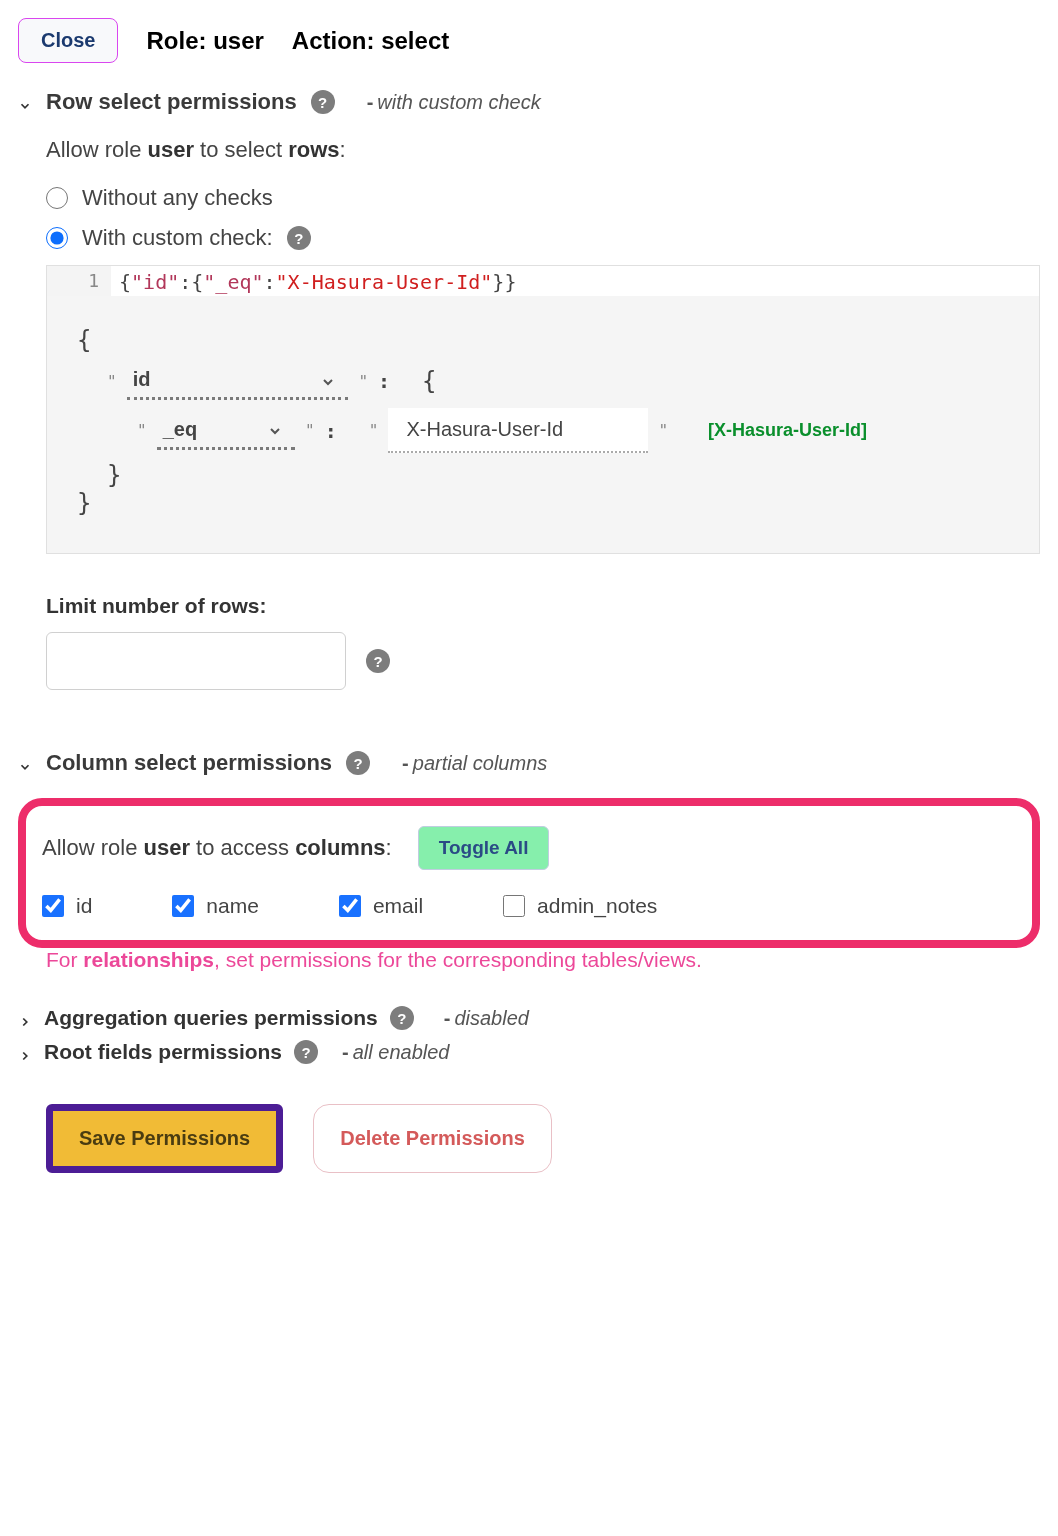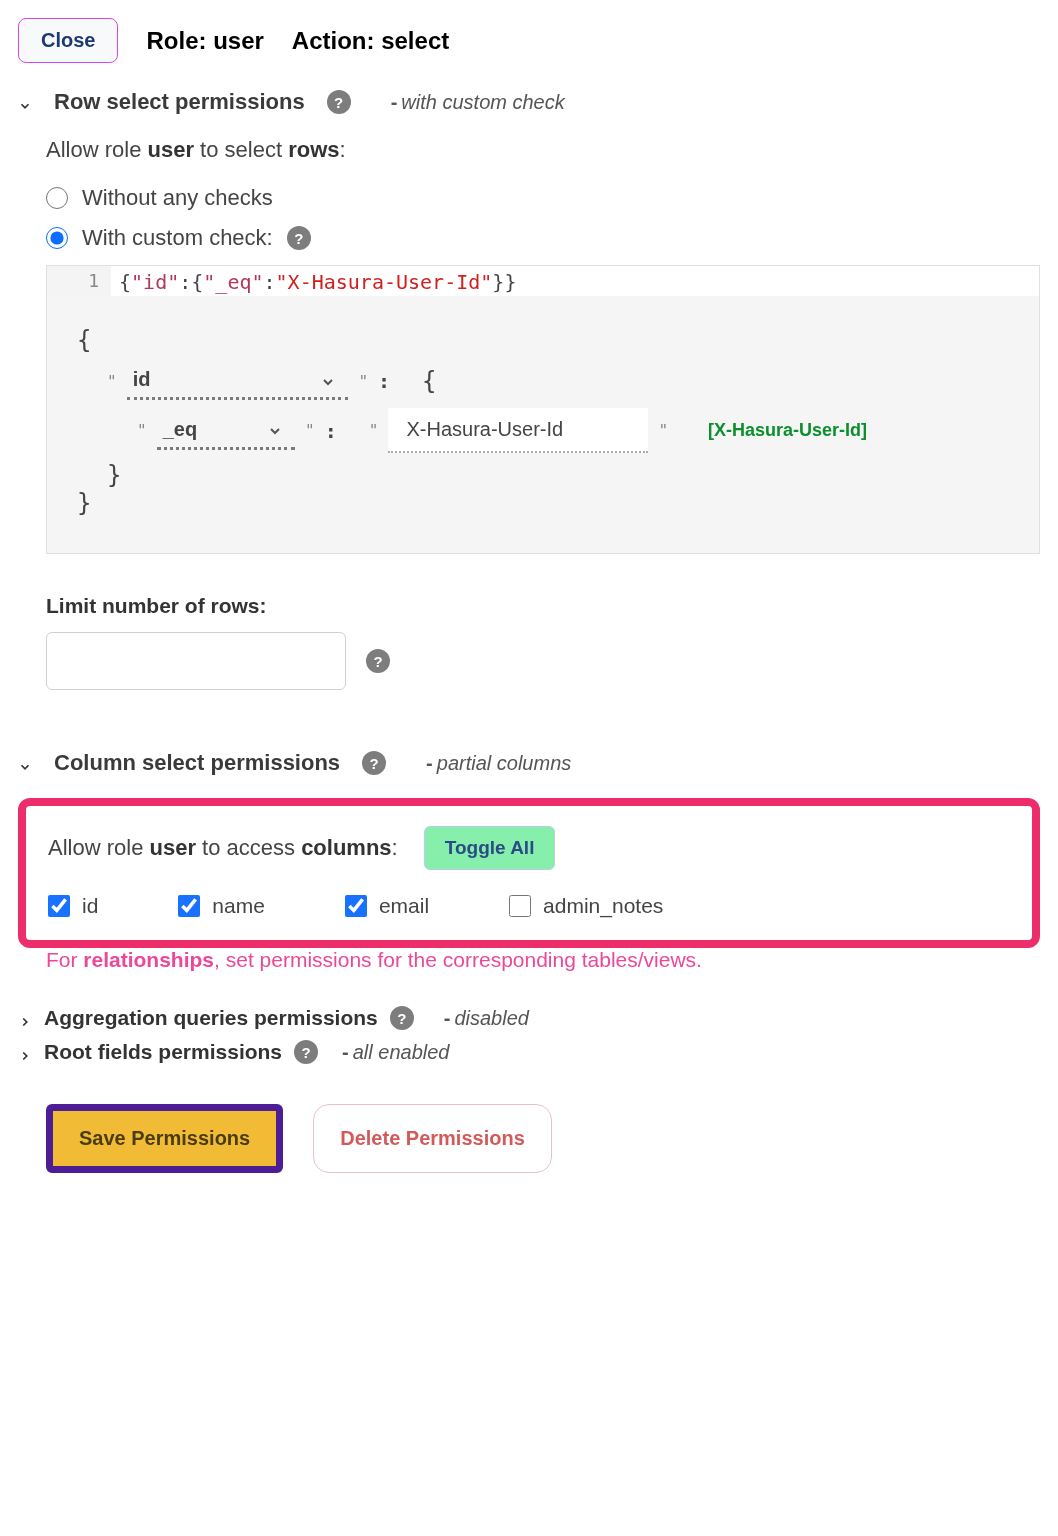--- a/index.html
+++ b/index.html
@@ -16,21 +16,21 @@
     background: #f8f9fb;
     border: 1px solid #d946ef;
     border-radius: 8px;
     padding: 10px 22px;
     color: #1b3a6f;
     font-weight: 600;
     font-size: 20px;
     cursor: pointer;
   }
   .header-label { font-size: 24px; font-weight: 700; color: #000000; }
-  .section-row { display: flex; align-items: center; gap: 22px; margin-left: 0; margin-bottom: 22px; }
+  .section-row { display: flex; align-items: center; gap: 14px; margin-left: 0; margin-bottom: 22px; }
   .chev { display:inline-block; width: 14px; height: 14px; cursor:pointer; }
   .chev svg { width: 14px; height: 14px; }
   .section-title { font-size: 22px; font-weight: 700; color: #3a3a3a; }
   .help-icon {
     display:inline-flex; align-items:center; justify-content:center;
     width: 24px; height: 24px; border-radius: 50%; background:#7d7d7d; color:#fff;
     font-size: 15px; font-weight: 700;
   }
   .hint-italic { font-style: italic; color: #555; font-size: 20px; }
   .dash { color:#555; font-weight: 700; margin-right: 4px; }
@@ -67,21 +67,21 @@
   }
   .session-var { color: #0a8f2c; font-weight: 700; font-size: 18px; }
   .braces { font-size: 24px; color:#444; }
   .indent1 { margin-left: 30px; }
   .indent2 { margin-left: 60px; }
   .limit-block { margin-top: 40px; }
   .limit-label { font-weight:700; font-size:21px; color:#333; margin-bottom: 14px; }
   .limit-row { display:flex; align-items:center; gap: 20px; }
   .limit-input { width: 300px; height: 58px; border:1px solid #d0d0d0; border-radius: 6px; font-size:20px; padding: 0 12px; }
   .col-section { margin-top: 60px; }
-  .highlight-box { border: 8px solid #ed2d6a; border-radius: 12px; padding: 20px 20px 22px 22px; margin-top: 14px; }
+  .highlight-box { border: 8px solid #ed2d6a; border-radius: 24px; padding: 20px 20px 22px 16px; margin-top: 14px; }
   .toggle-row { display:flex; align-items:center; gap: 26px; }
   .toggle-btn {
     background:#86efac; border:1px solid #c0cde0; border-radius:6px;
     padding: 10px 20px; font-weight:700; color:#2a4b85; font-size:19px; cursor:pointer;
   }
   .cols-row { display:flex; gap: 80px; margin-top: 24px; }
   .col-item { display:flex; align-items:center; gap: 12px; font-size:21px; color:#444; }
   .relationships-note { font-size:21px; color:#ec4899; margin-left: 28px; }
   .mini-sections { margin-top: 34px; }
   .mini-row { display:flex; align-items:center; gap: 12px; margin-bottom: 10px; }

